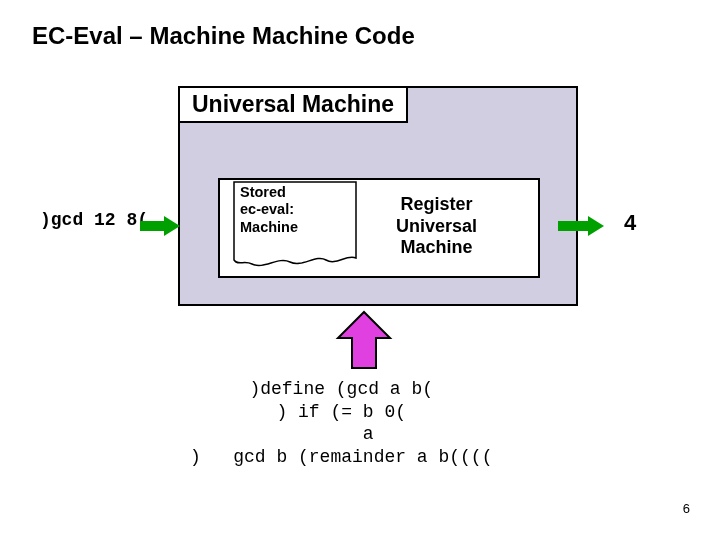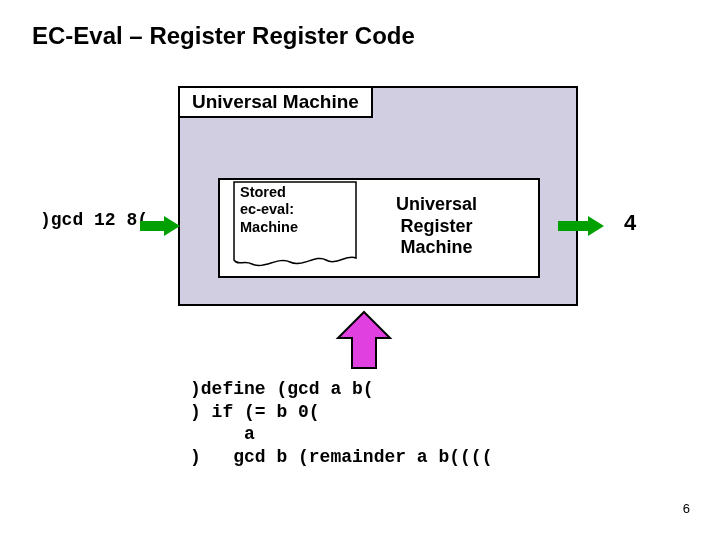--- a/index.html
+++ b/index.html
@@ -28,21 +28,21 @@
     border: 2px solid #000;
     background: #d0cee0;
   }
   .outer-box-title {
     position: absolute;
     top: -2px;
     left: -2px;
     background: #ffffff;
     border: 2px solid #000;
     padding: 3px 12px 3px 12px;
-    font-size: 19px;
+    font-size: 23px;
     font-weight: bold;
     color: #000;
     white-space: nowrap;
   }
   .input-text {
     position: absolute;
     top: 210px;
     left: 40px;
     font-family: "Courier New", monospace;
     font-size: 18px;
@@ -112,37 +112,38 @@
     position: absolute;
     top: 310px;
     left: 334px;
   }
   .code-block {
     position: absolute;
     top: 378px;
     left: 190px;
     font-family: "Courier New", monospace;
     font-size: 18px;
-    font-weight: bold;
+    font-weight: normal;
     color: #000;
     white-space: pre;
     line-height: 1.25;
+    text-align: center;
   }
   .page-num {
     position: absolute;
     bottom: 24px;
     right: 30px;
     font-size: 13px;
     color: #000;
   }
 </style>
 </head>
 <body>
 
-<div class="slide-title">EC-Eval – Register Register Code</div>
+<div class="slide-title">EC-Eval – Machine Machine Code</div>
 
 <div class="outer-box">
   <div class="outer-box-title">Universal Machine</div>
 </div>
 
 <div class="input-text">)gcd 12 8(</div>
 
 <div class="arrow-in">
   <svg width="42" height="20">
     <rect x="0" y="5" width="24" height="10" fill="#00a000" stroke="#000" stroke-width="0"></rect>
@@ -163,22 +164,22 @@
   </svg>
 </div>
 
 <div class="note-text">
   <div>Stored</div>
   <div>ec-eval:</div>
   <div>Machine</div>
 </div>
 
 <div class="urm-text">
+  <div>Register</div>
   <div>Universal</div>
-  <div>Register</div>
   <div>Machine</div>
 </div>
 
 <div class="arrow-out">
   <svg width="48" height="20">
     <rect x="0" y="5" width="30" height="10" fill="#00a000"></rect>
     <polygon points="30,0 46,10 30,20" fill="#00a000"></polygon>
   </svg>
 </div>
 

